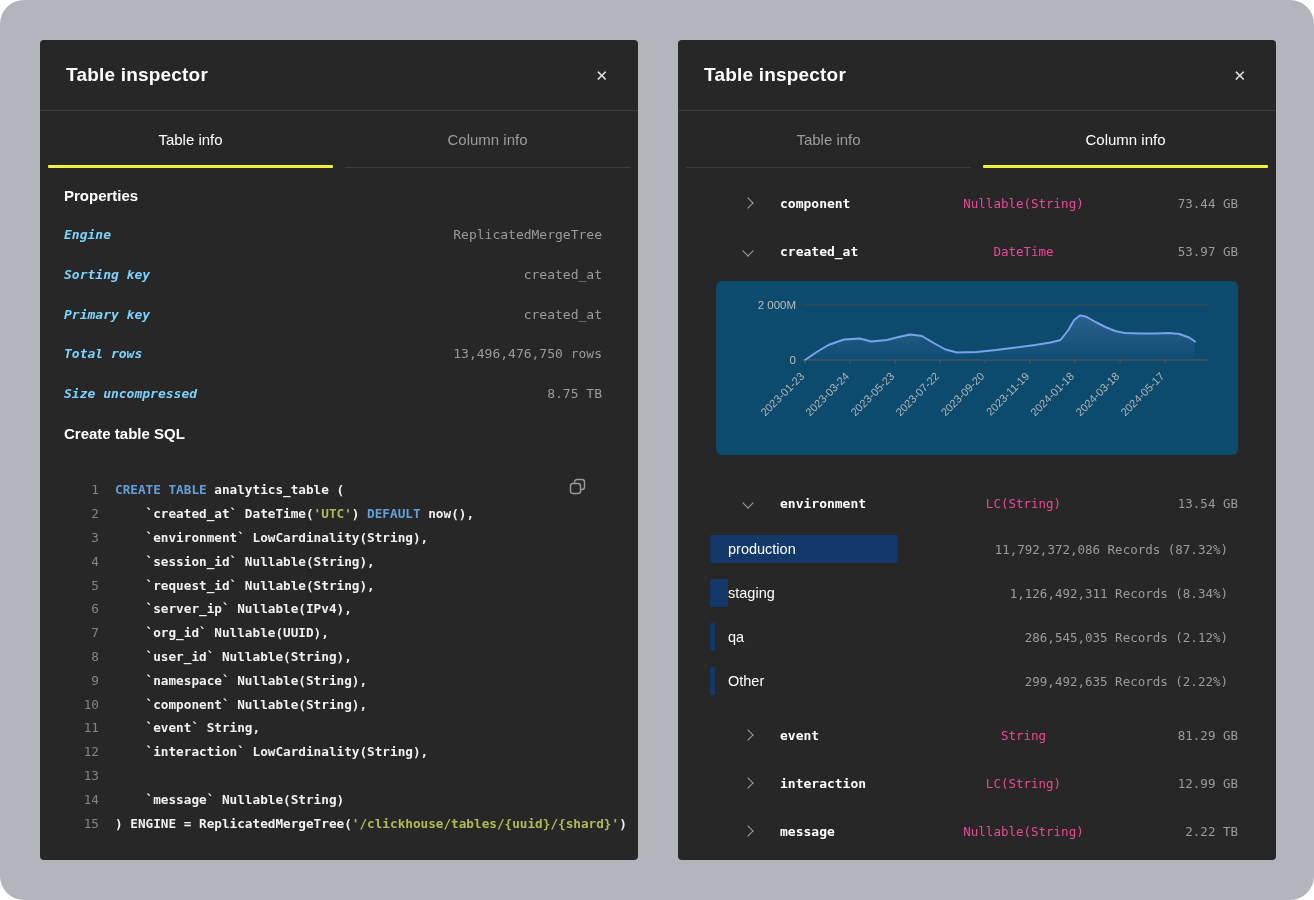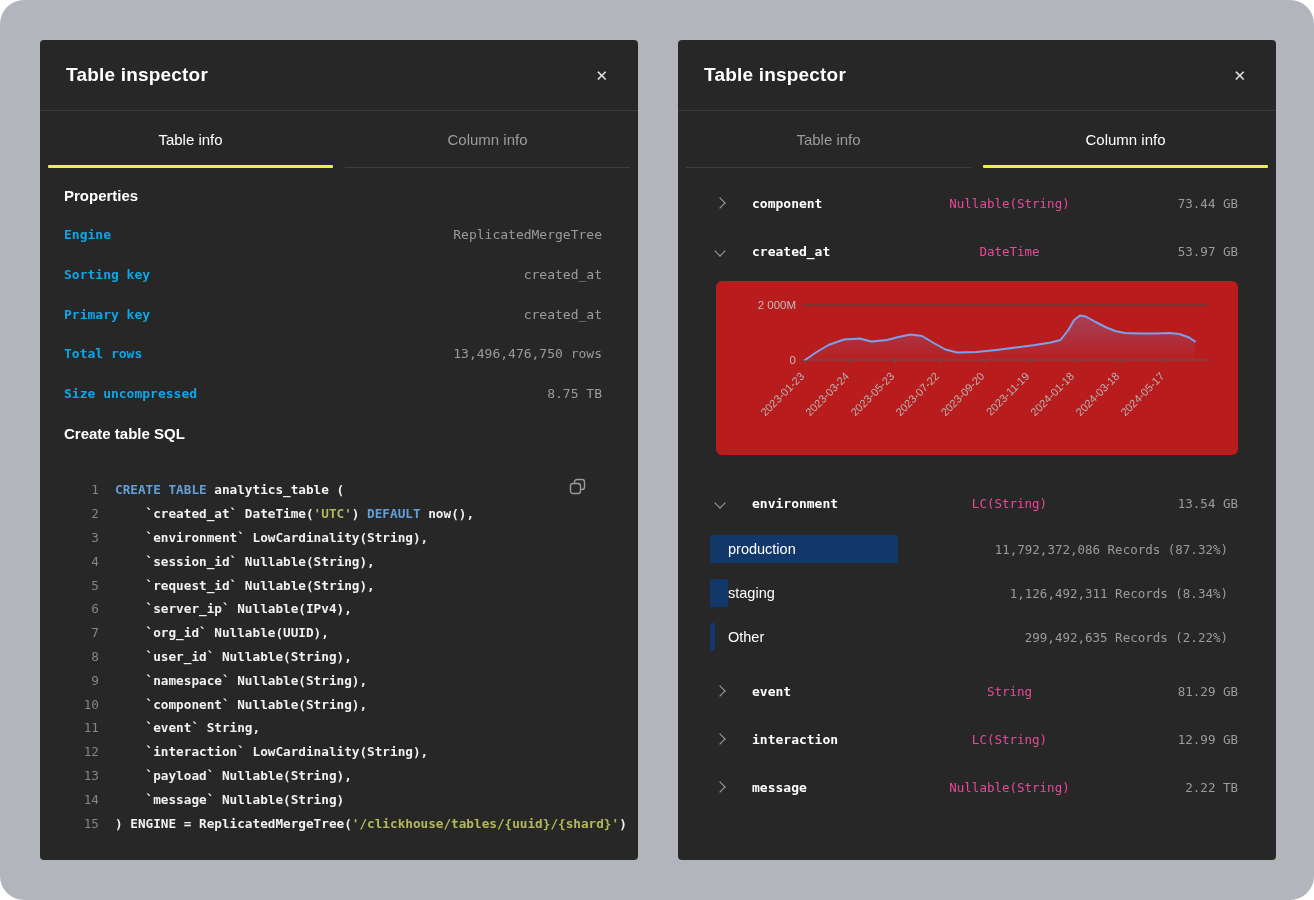--- a/index.html
+++ b/index.html
@@ -22,46 +22,46 @@
   .tab.active{color:#ffffff;}
   .tab.active::after{height:3px;background:#eef23f;border-radius:1px;}
 
   .section-heading{font-size:15px;font-weight:bold;color:#fff;margin:0;padding:0 24px;line-height:16px;}
   .heading-props{margin-top:20px;}
   .heading-sql{margin-top:13px;}
 
   .prop-row{height:39.7px;display:flex;align-items:center;justify-content:space-between;
             padding:0 36px 0 24px;font-family:"DejaVu Sans Mono",monospace;font-size:13px;}
   .prop-rows{margin-top:11px;}
-  .prop-label{color:#0ea5e9;font-weight:bold;}
+  .prop-label{color:#7dd3fc;font-weight:bold;font-style:italic;}
   .prop-value{color:#9b9b9b;}
 
   .code-block{position:relative;margin-top:36px;font-family:"DejaVu Sans Mono",monospace;
               font-size:12.7px;line-height:23.8px;}
   .code-line{display:flex;}
   .line-no{width:59px;text-align:right;padding-right:16px;color:#858585;flex:none;}
   .code-text{white-space:pre;color:#f2f2f2;font-weight:bold;}
   .tok-kw{color:#64a0d8;}
   .tok-str{color:#b2ba58;}
   .copy-btn{position:absolute;top:-2px;right:50px;background:none;border:none;cursor:pointer;padding:2px;}
 
   .col-list{margin-top:11px;}
   .col-row{height:48px;display:grid;grid-template-columns:185px 1fr 120px;align-items:center;
-           padding:0 38px;cursor:pointer;}
+           padding:0 38px;cursor:pointer;margin-left:28px;}
   .col-left{display:flex;align-items:center;}
   .chev{width:7px;height:7px;border-right:1.6px solid #a0a0a0;border-bottom:1.6px solid #a0a0a0;
         display:inline-block;transform:rotate(-45deg);flex:none;}
   .chev.open{transform:rotate(45deg);}
   .col-name{margin-left:28px;font-family:"DejaVu Sans Mono",monospace;font-weight:bold;font-size:13px;color:#fff;}
   .col-type{justify-self:center;font-family:"DejaVu Sans Mono",monospace;font-size:12.5px;color:#ec4899;}
   .col-size{justify-self:end;font-family:"DejaVu Sans Mono",monospace;font-size:12.5px;color:#9b9b9b;}
   .row-gap-lg{margin-top:24px;gap:44px;}
   .row-gap-sm{margin-top:8px;}
 
-  .chart-box{margin:6px 38px 0 38px;height:174px;background:#b91c1c;border-radius:6px;overflow:hidden;}
+  .chart-box{margin:6px 38px 0 38px;height:174px;background:#0c4a6e;border-radius:6px;overflow:hidden;}
 
   .env-row{height:44px;position:relative;display:flex;align-items:center;padding:0 48px 0 32px;}
   .env-bar{position:absolute;left:32px;top:8px;height:28px;background:#123869;border-radius:1px;}
   .env-label{position:relative;margin-left:18px;font-size:14.5px;color:#fff;text-align:center;}
   .env-records{margin-left:auto;position:relative;font-family:"DejaVu Sans Mono",monospace;
                font-size:12.5px;color:#9b9b9b;}
 </style>
 </head>
 <body>
 
@@ -151,21 +151,20 @@
           <div class="code-line">
             <span class="line-no">11</span>
             <span class="code-text"><span>    `event` String,</span></span>
           </div>
           <div class="code-line">
             <span class="line-no">12</span>
             <span class="code-text"><span>    `interaction` LowCardinality(String),</span></span>
           </div>
           <div class="code-line">
             <span class="line-no">13</span>
-            <span class="code-text"><span>    `payload` Nullable(String),</span></span>
           </div>
           <div class="code-line">
             <span class="line-no">14</span>
             <span class="code-text"><span>    `message` Nullable(String)</span></span>
           </div>
           <div class="code-line">
             <span class="line-no">15</span>
             <span class="code-text"><span>) ENGINE = ReplicatedMergeTree(</span><span class="tok-str">'/clickhouse/tables/{uuid}/{shard}'</span><span>)</span></span>
           </div>
         </div>
@@ -242,20 +241,25 @@
           <span class="env-bar" style="width: 187.738px; background: rgb(18, 56, 105);"></span>
           <span class="env-label">production</span>
           <span class="env-records">11,792,372,086 Records (87.32%)</span>
         </div>
         <div class="env-row">
           <span class="env-bar" style="width: 17.931px; background: rgb(18, 56, 105);"></span>
           <span class="env-label">staging</span>
           <span class="env-records">1,126,492,311 Records (8.34%)</span>
         </div>
         <div class="env-row">
+          <span class="env-bar" style="width: 4.558px; background: rgb(18, 56, 105);"></span>
+          <span class="env-label">qa</span>
+          <span class="env-records">286,545,035 Records (2.12%)</span>
+        </div>
+        <div class="env-row">
           <span class="env-bar" style="width: 4.773px; background: rgb(18, 56, 105);"></span>
           <span class="env-label">Other</span>
           <span class="env-records">299,492,635 Records (2.22%)</span>
         </div>
         <div class="col-row row-gap-sm">
           <div class="col-left">
             <span class="chev"></span>
             <span class="col-name">event</span>
           </div>
           <span class="col-type">String</span>

